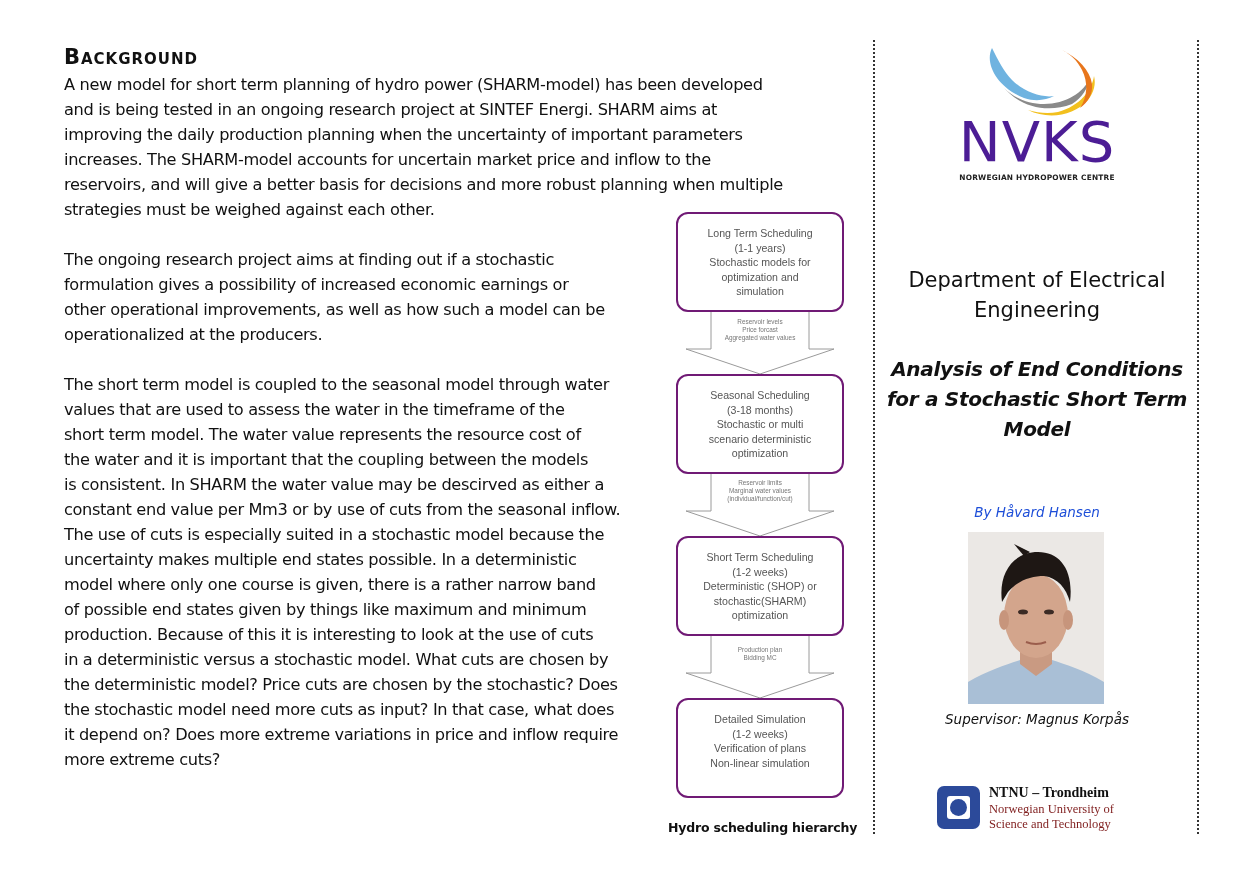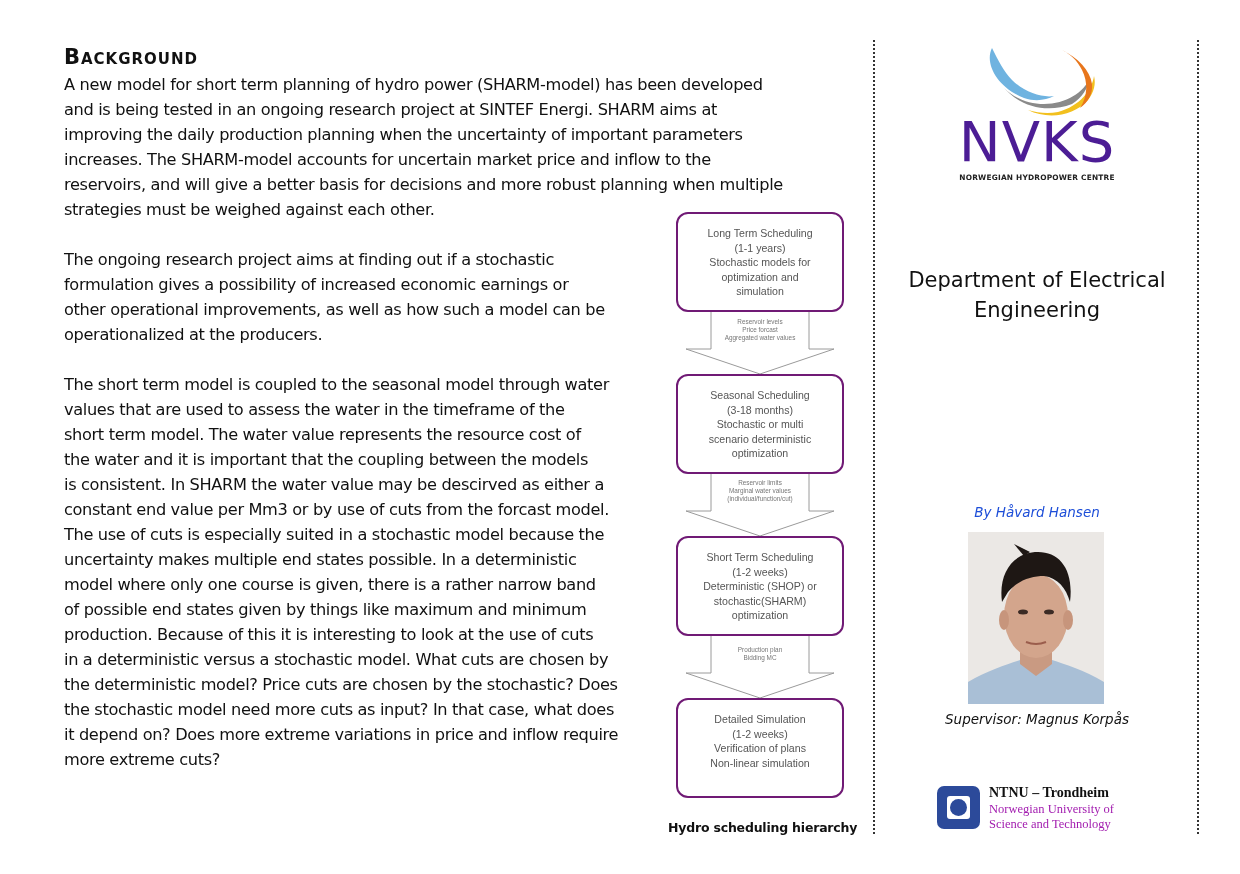--- a/index.html
+++ b/index.html
@@ -86,21 +86,21 @@
   .ntnu-logo::before {
     content: ""; position: absolute; left: 10px; top: 10px; width: 23px; height: 23px; background: #fff; border-radius: 3px;
   }
   .ntnu-logo::after {
     content: ""; position: absolute; left: 13px; top: 13px; width: 17px; height: 17px; background: #2c4a9a; border-radius: 50%;
   }
   .ntnu-name {
     position: absolute; left: 52px; top: 0px; font-family: "Liberation Serif", serif; font-weight: bold; font-size: 14px; color: #111; white-space: nowrap;
   }
   .ntnu-sub {
-    position: absolute; left: 52px; font-family: "Liberation Serif", serif; font-size: 12.5px; color: #a21caf; white-space: nowrap; line-height: 15px;
+    position: absolute; left: 52px; font-family: "Liberation Serif", serif; font-size: 12.5px; color: #7f1d1d; white-space: nowrap; line-height: 15px;
   }
 </style>
 </head>
 <body>
 
 <div>
   <div class="heading">Background</div>
 
   <div class="line" style="top:72px">A new model for short term planning of hydro power (SHARM-model) has been developed</div>
   <div class="line" style="top:97px">and is being tested in an ongoing research project at SINTEF Energi. SHARM aims at</div>
@@ -112,21 +112,21 @@
   <div class="line" style="top:247px">The ongoing research project aims at finding out if a stochastic</div>
   <div class="line" style="top:272px">formulation gives a possibility of increased economic earnings or</div>
   <div class="line" style="top:297px">other operational improvements, as well as how such a model can be</div>
   <div class="line" style="top:322px">operationalized at the producers.</div>
 
   <div class="line" style="top:372px">The short term model is coupled to the seasonal model through water</div>
   <div class="line" style="top:397px">values that are used to assess the water in the timeframe of the</div>
   <div class="line" style="top:422px">short term model. The water value represents the resource cost of</div>
   <div class="line" style="top:447px">the water and it is important that the coupling between the models</div>
   <div class="line" style="top:472px">is consistent. In SHARM the water value may be descirved as either a</div>
-  <div class="line" style="top:497px">constant end value per Mm3 or by use of cuts from the forcast model.</div>
+  <div class="line" style="top:497px">constant end value per Mm3 or by use of cuts from the seasonal inflow.</div>
   <div class="line" style="top:522px">The use of cuts is especially suited in a stochastic model because the</div>
   <div class="line" style="top:547px">uncertainty makes multiple end states possible. In a deterministic</div>
   <div class="line" style="top:572px">model where only one course is given, there is a rather narrow band</div>
   <div class="line" style="top:597px">of possible end states given by things like maximum and minimum</div>
   <div class="line" style="top:622px">production.  Because of this it is interesting to look at the use of cuts</div>
   <div class="line" style="top:647px">in a deterministic versus a stochastic model. What cuts are chosen by</div>
   <div class="line" style="top:672px">the deterministic model? Price cuts are chosen by the stochastic? Does</div>
   <div class="line" style="top:697px">the stochastic model need more cuts as input? In that case, what does</div>
   <div class="line" style="top:722px">it depend on? Does more extreme variations in price and inflow require</div>
   <div class="line" style="top:747px">more extreme cuts?</div>
@@ -216,20 +216,25 @@
     </svg>
     <div class="logo-text">NVKS</div>
     <div class="logo-sub">NORWEGIAN HYDROPOWER CENTRE</div>
   </div>
 
   <div class="dept">
     <div>Department of Electrical</div>
     <div>Engineering</div>
   </div>
 
+  <div class="title">
+    <div>Analysis of End Conditions</div>
+    <div>for a Stochastic Short Term</div>
+    <div>Model</div>
+  </div>
 
   <div class="author">By Håvard Hansen</div>
 
   <div class="photo">
     <svg width="136" height="172" viewBox="0 0 136 172">
       <rect width="136" height="172" fill="#ebe8e5"></rect>
 
       <path d="M0 172 L0 150 C20 138, 40 132, 52 128 L68 140 L84 128 C96 132, 116 138, 136 150 L136 172 Z" fill="#a9bfd6"></path>
 
       <path d="M52 110 L52 132 L68 144 L84 132 L84 110 Z" fill="#c99a82"></path>

